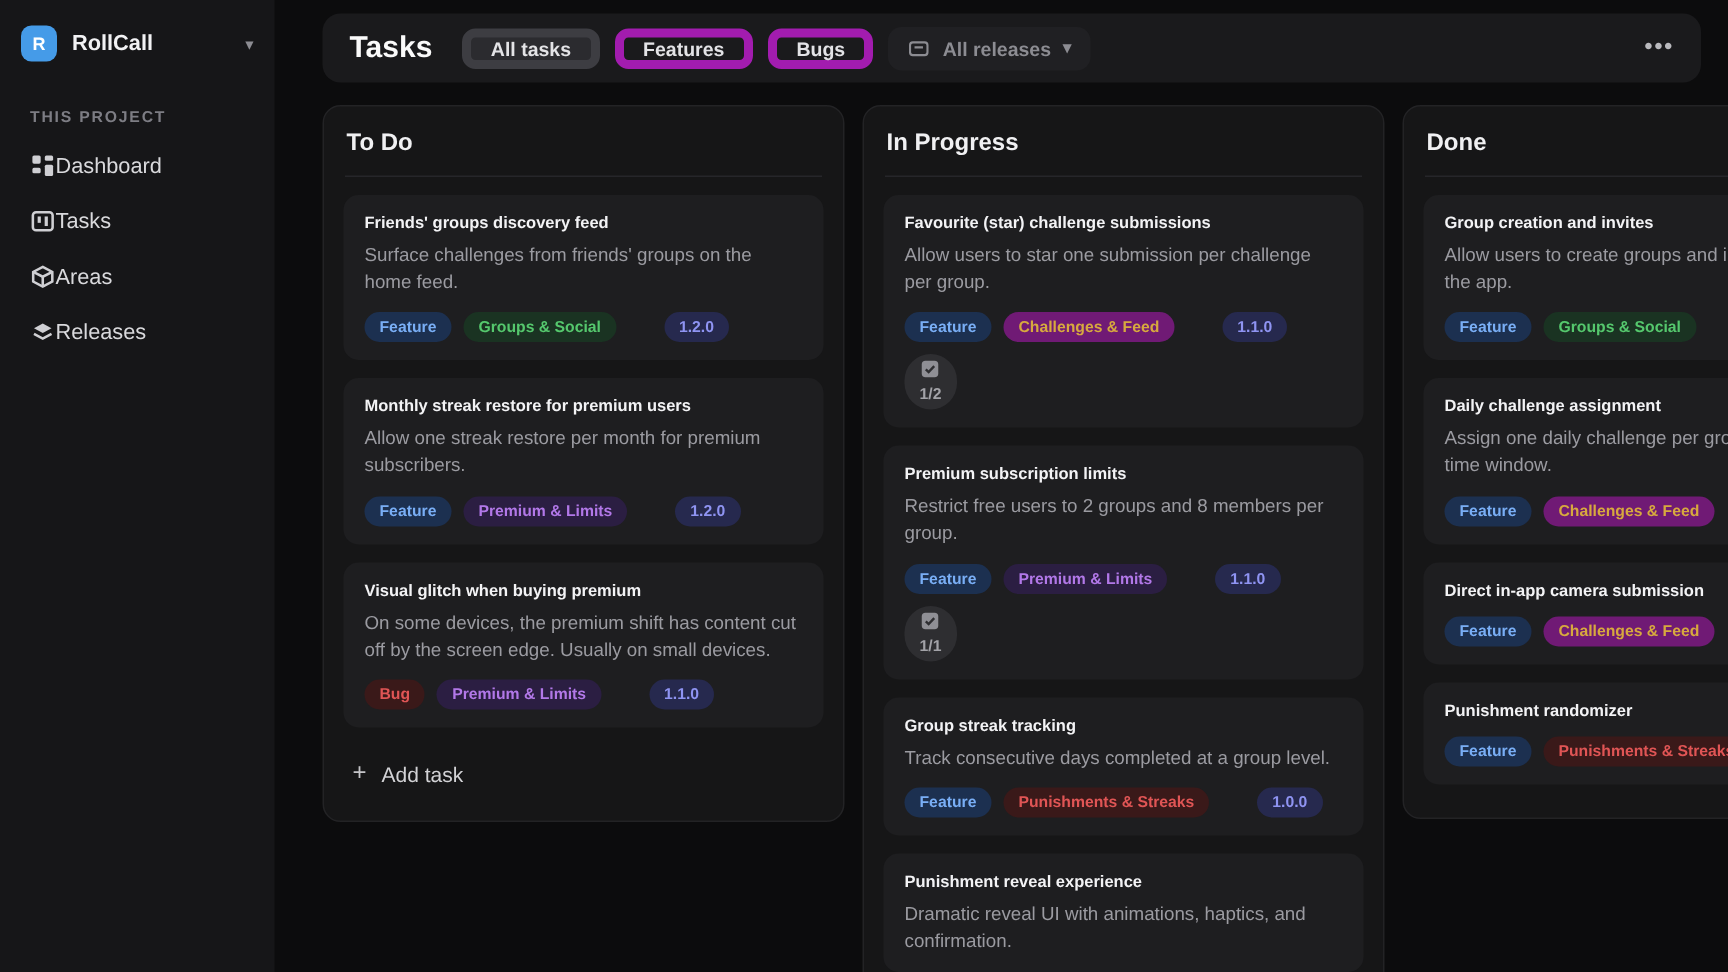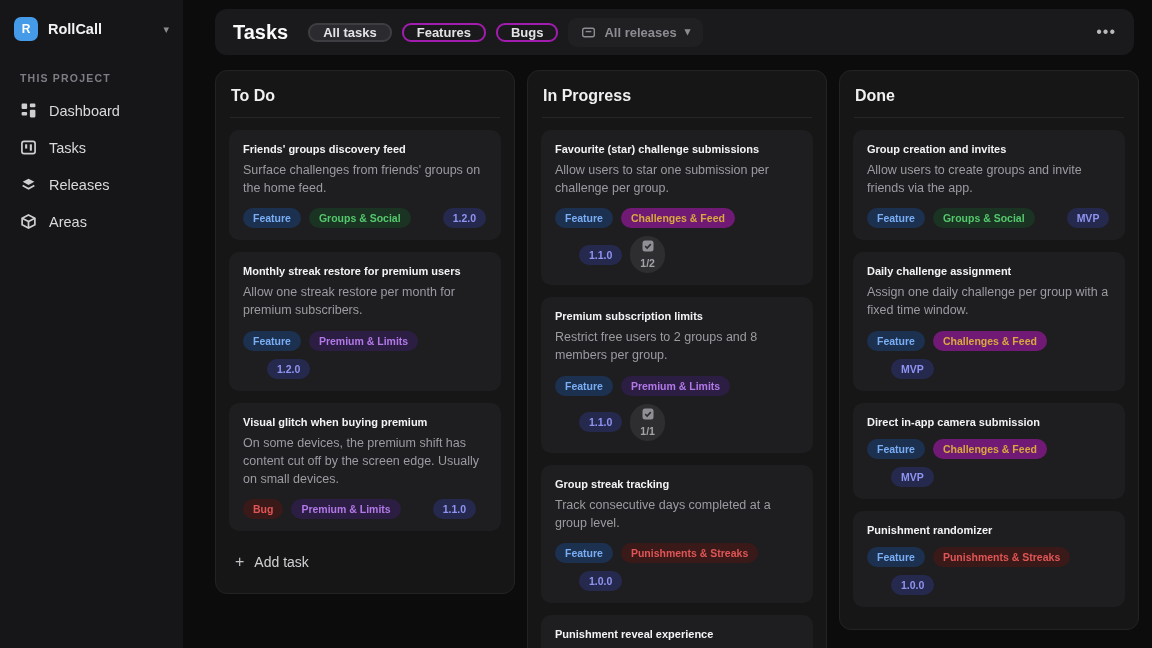--- a/index.html
+++ b/index.html
@@ -21,54 +21,54 @@
     color:#fff; font-size:12px; font-weight:700;
     display:flex; align-items:center; justify-content:center; flex:0 0 auto;
   }
   .project-name { font-size:14.5px; font-weight:700; color:#f2f2f4; flex:1; }
   .chev { color:#8c8c92; font-size:11px; }
   .section-label {
     margin:26px 6px 10px 6px; font-size:10.5px; font-weight:700;
     letter-spacing:1.2px; color:#7d7d84;
   }
   .side-item {
-    display:flex; align-items:center; gap:12px; padding:8px 6px;
+    display:flex; align-items:center; padding:8px 6px;
     border-radius:8px; cursor:pointer; margin-bottom:4px;
   }
   .side-item .icn { width:17px; height:17px; display:flex; align-items:center; justify-content:center; }
   .side-item svg { stroke:#cfcfd3; fill:none; stroke-width:1.6; }
   .side-item span.lbl { font-size:14.5px; font-weight:500; color:#d9d9dc; }
   
   .header-panel {
     position:absolute; left:215px; top:9px; width:919px; height:46px;
     background:#1a1a1c; border-radius:12px;
     display:flex; align-items:center; padding:0 18px; gap:10px;
   }
   .page-title { font-size:20px; font-weight:700; color:#fafafa; margin-right:10px; }
   .filter-btn {
     font-size:13px; font-weight:600; color:#e3e3e6;
-    background:transparent; border:2px solid #a21caf; border-radius:9px;
+    background:transparent; border:6px solid #a21caf; border-radius:9px;
     padding:0 13px; cursor:pointer; font-family:inherit;
   }
   .filter-btn.active { background:#2b2b2f; border-color:#3d3d42; }
   .release-btn {
     display:flex; align-items:flex-start; gap:8px;
     font-size:13px; font-weight:600; color:#8c8c92;
     background:#202023; border:none; border-radius:9px;
     padding:7px 13px; cursor:pointer; font-family:inherit;
   }
   .release-btn svg { stroke:#8c8c92; fill:none; stroke-width:1.5; }
   .ellipsis { margin-left:auto; color:#b9b9bd; font-size:16px; letter-spacing:1px; cursor:pointer; }
   
   .board {
     position:absolute; left:215px; top:70px; width:937px;
     display:flex; gap:12px; align-items:flex-start;
   }
   .column {
-    width:300px; background:#161617; border:1px solid #232325;
+    width:348px; background:#161617; border:1px solid #232325;
     border-radius:12px; padding:14px 13px 10px 13px; flex:0 0 auto;
   }
   .column h2 { font-size:16px; font-weight:700; color:#f0f0f2; padding:2px 2px 12px 2px; }
   .column .divider { height:1px; background:#26262a; margin:0 1px 12px 1px; }
   .card {
     background:#1e1e20; border-radius:10px; padding:13px 14px 12px 14px;
     margin-bottom:12px; cursor:pointer;
   }
   .card h3 { font-size:11px; font-weight:700; color:#f3f3f5; margin-bottom:6px; }
   .card p { font-size:12.5px; line-height:1.45; color:#9b9ba1; }
@@ -123,36 +123,36 @@
           <rect x="4.8" y="5" width="2" height="4" fill="#cfcfd3" stroke="none"></rect>
           <rect x="9.2" y="5" width="2" height="6" fill="#cfcfd3" stroke="none"></rect>
         </svg>
     </span>
     <span class="lbl">Tasks</span>
   </div>
 
   <div class="side-item">
     <span class="icn">
       <svg width="17" height="17" viewBox="0 0 16 16">
-          <path d="M8 2.5 L13.5 5.5 L8 8.5 L2.5 5.5 Z" fill="#cfcfd3" stroke="none"></path>
-          <path d="M2.5 9 L8 12 L13.5 9"></path>
-        </svg>
-    </span>
-    <span class="lbl">Releases</span>
+          <path d="M8 1.8 L14 5 L14 11 L8 14.2 L2 11 L2 5 Z"></path>
+          <path d="M2 5 L8 8 L14 5"></path>
+          <path d="M8 8 L8 14.2"></path>
+        </svg>
+    </span>
+    <span class="lbl">Areas</span>
   </div>
 
   <div class="side-item">
     <span class="icn">
       <svg width="17" height="17" viewBox="0 0 16 16">
-          <path d="M8 1.8 L14 5 L14 11 L8 14.2 L2 11 L2 5 Z"></path>
-          <path d="M2 5 L8 8 L14 5"></path>
-          <path d="M8 8 L8 14.2"></path>
-        </svg>
-    </span>
-    <span class="lbl">Areas</span>
+          <path d="M8 2.5 L13.5 5.5 L8 8.5 L2.5 5.5 Z" fill="#cfcfd3" stroke="none"></path>
+          <path d="M2.5 9 L8 12 L13.5 9"></path>
+        </svg>
+    </span>
+    <span class="lbl">Releases</span>
   </div>
 </nav>
 
 <header class="header-panel">
   <div class="page-title">Tasks</div>
   <button class="filter-btn active">All tasks</button>
   <button class="filter-btn">Features</button>
   <button class="filter-btn">Bugs</button>
   <button class="release-btn">
     <span style="display:flex;">

